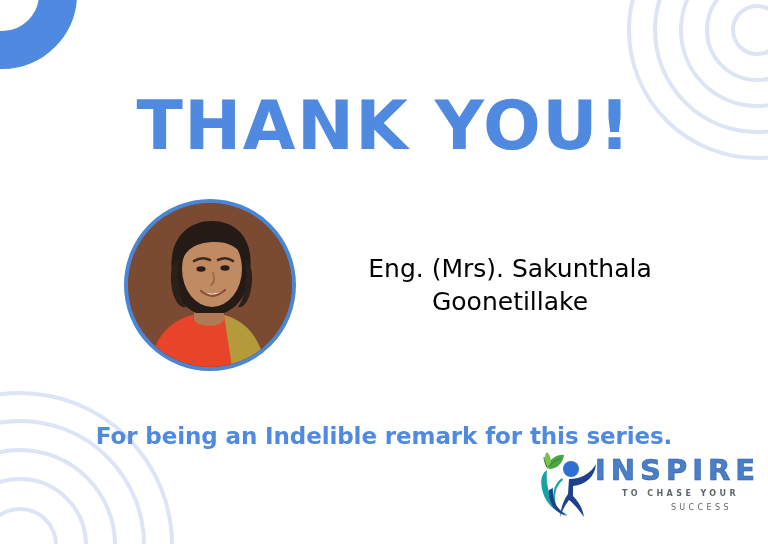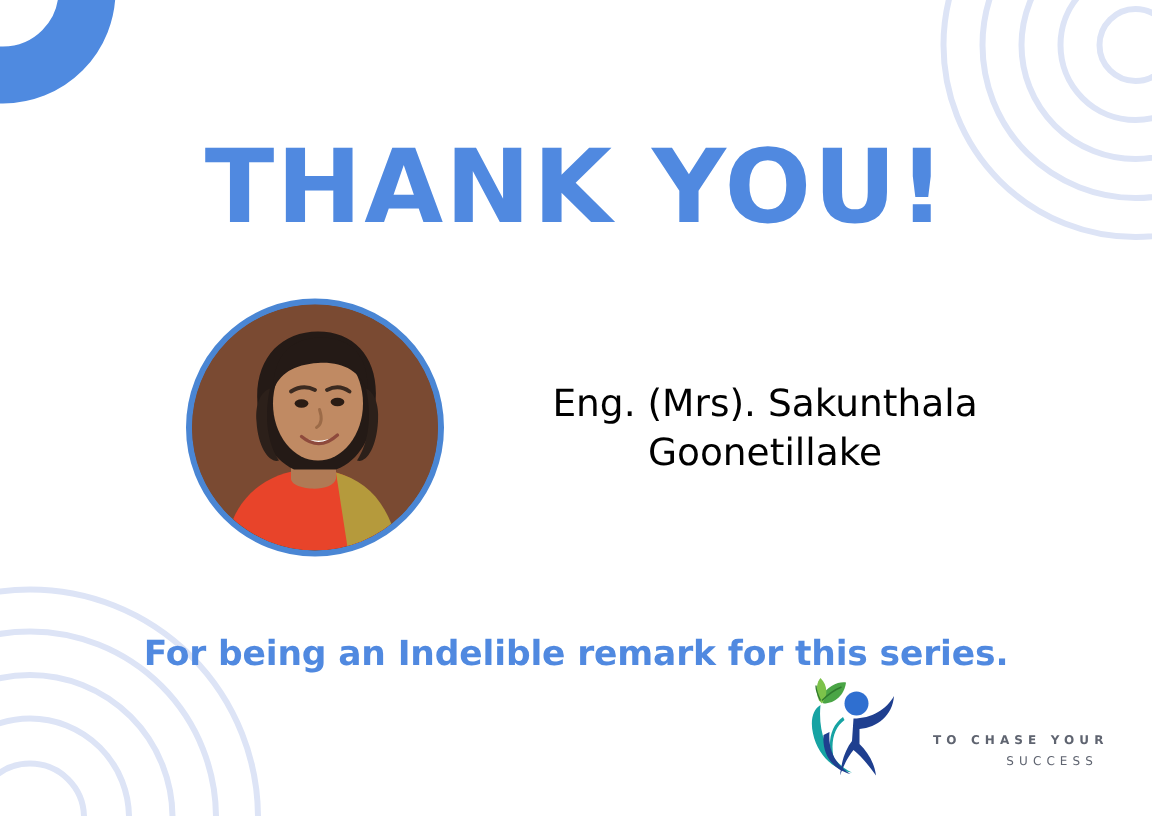--- a/index.html
+++ b/index.html
@@ -238,17 +238,18 @@
       <circle cx="38" cy="17" r="8" fill="#2f6fd0"></circle>
 
       <path d="M14 18 C12 38 20 56 35 63 C24 62 12 52 9 37 C7 28 9 21 14 18 Z" fill="#17a3a3"></path>
       <path d="M30 28 C22 34 20 45 24 58 C18 48 19 33 29 26 Z" fill="#17a3a3"></path>
 
       <path d="M36 27 C48 27 58 21 63 12 C62 25 52 33 40 34 L40 44 C46 50 50 57 51 65 C46 58 41 52 36 48 C32 53 29 59 27 65 C28 55 31 47 35 42 Z" fill="#1f3f8f"></path>
 
       <path d="M20 36 C19 48 24 58 34 64 C22 61 15 51 16 38 Z" fill="#1f3f8f"></path>
     </svg>
 
+    <div class="logo-word">INSPIRE</div>
     <div class="logo-tag1">TO CHASE YOUR</div>
     <div class="logo-tag2">SUCCESS</div>
   </div>
 
 </div>
 
 </body></html>

